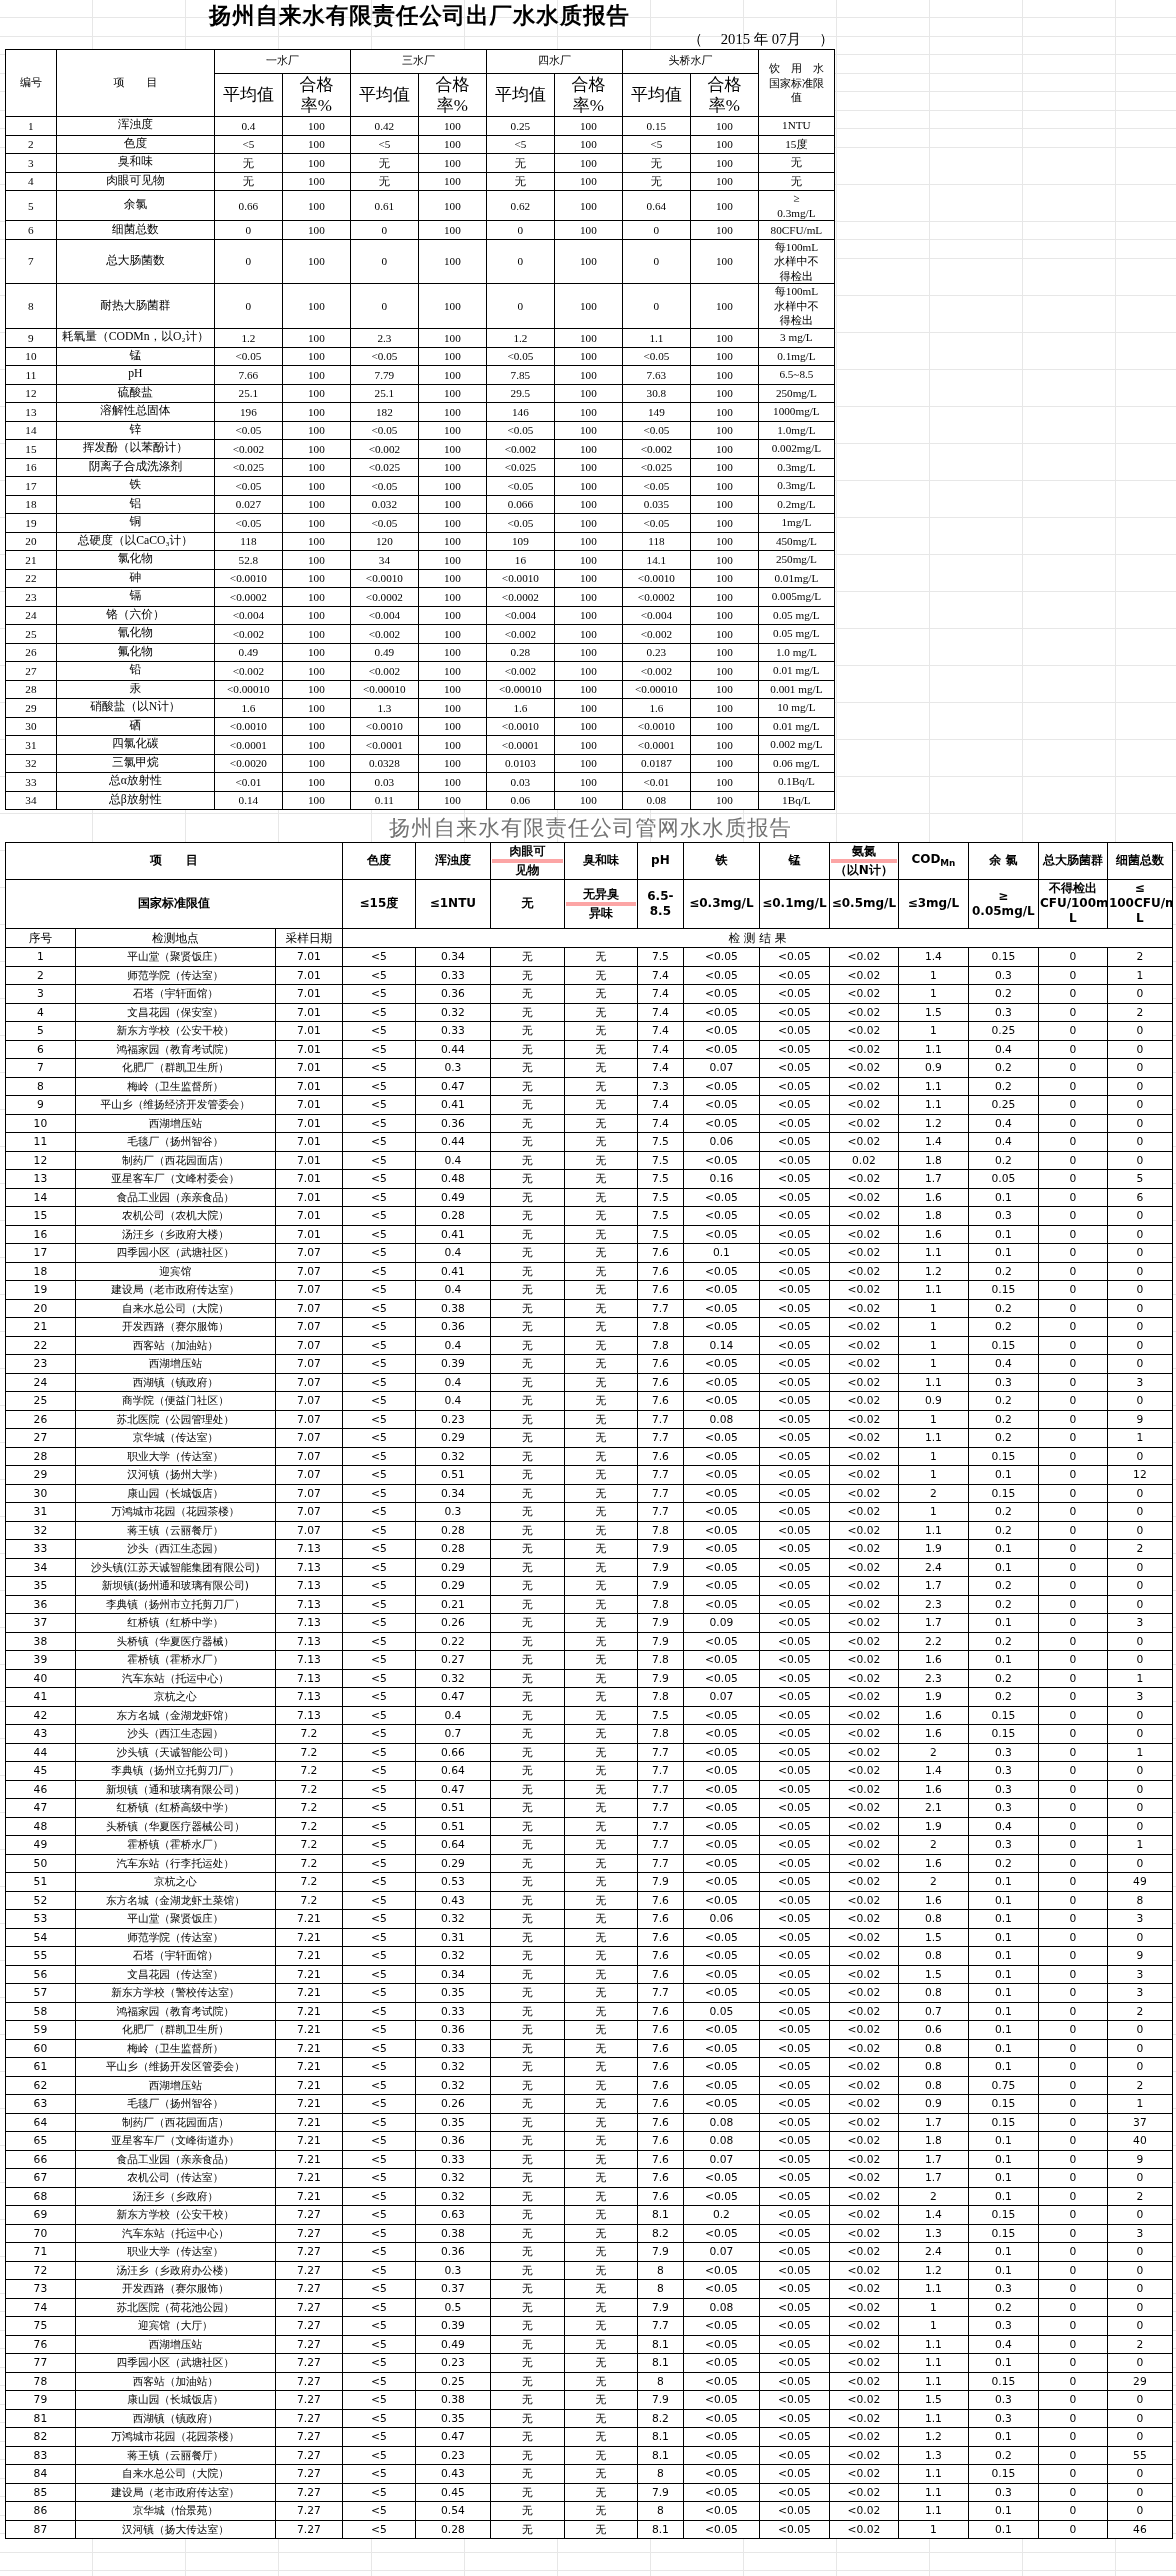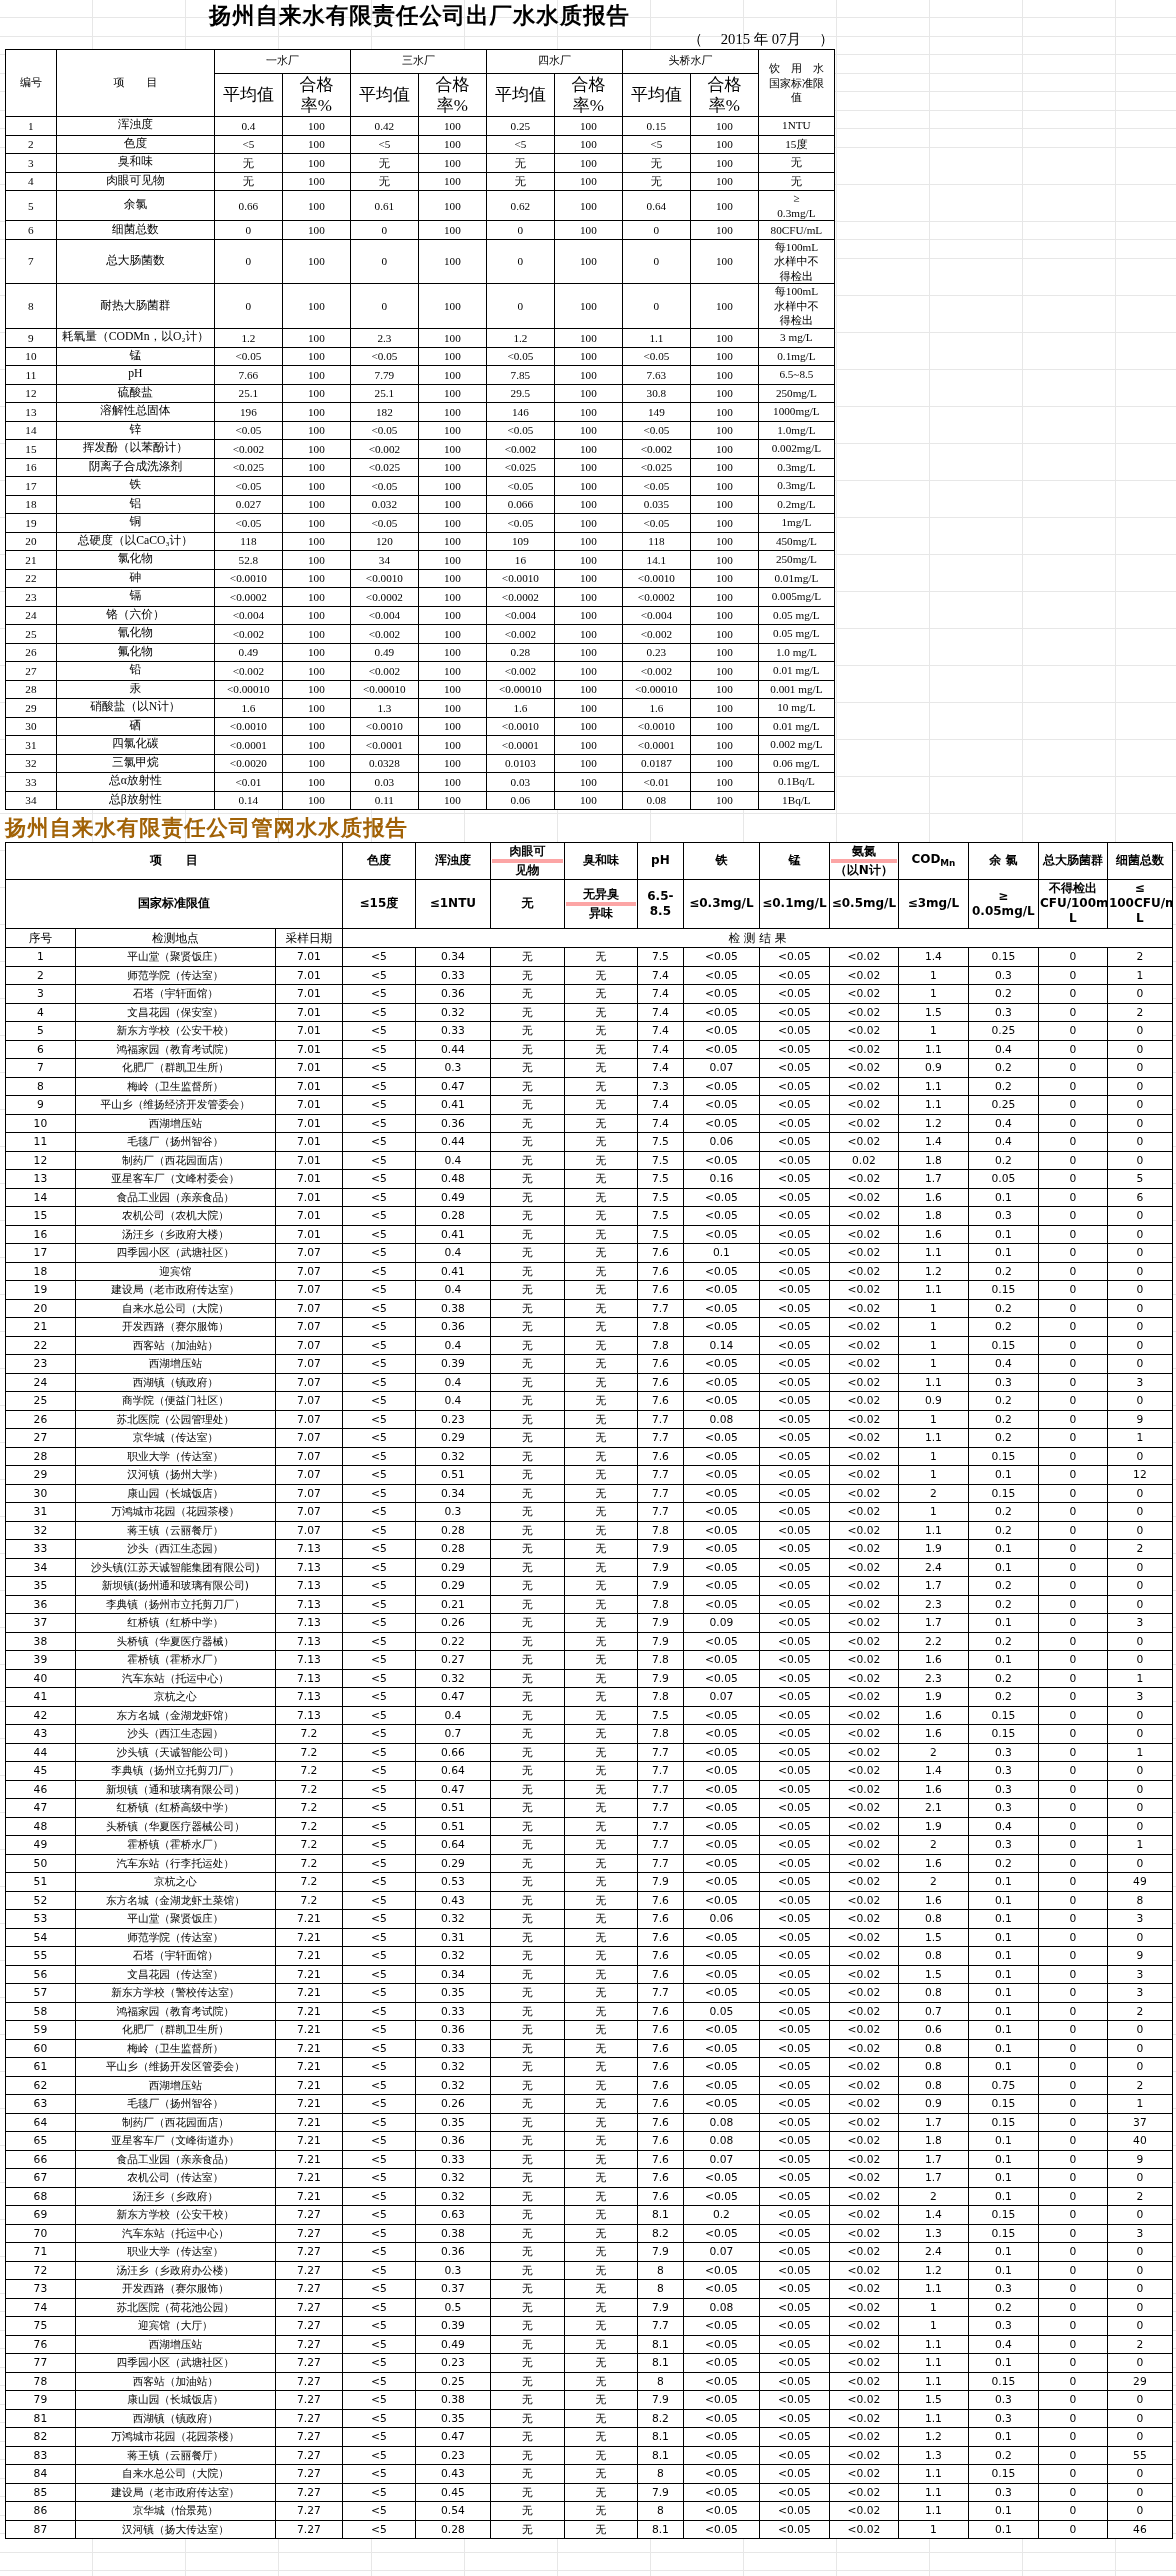--- a/index.html
+++ b/index.html
@@ -26,22 +26,22 @@
     border:1px solid #000;text-align:center;vertical-align:middle;
     font-size:11.2px;font-weight:normal;padding:0 1.9px;line-height:1.25;
     overflow:hidden;
   }
   #t1 thead tr.ra th{height:23px;font-size:11px;}
   #t1 thead tr.rb th{height:29px;font-size:17px;}
   #t1 td{height:17.5px;}
   #t1 td.item{font-size:11.7px;}
   #t1 td.std,#t1 th.stdh{white-space:pre-line;font-size:11.2px;line-height:1.3;}
   .title2{
-    width:1171px;margin-left:4.9px;height:29px;padding-top:2.9px;text-align:left;
-    font-size:21.4px;font-weight:bold;color:#a16207;letter-spacing:1px;
+    width:1171px;margin-left:4.9px;height:29px;padding-top:2.9px;text-align:center;
+    font-size:21.4px;font-weight:normal;color:#737373;letter-spacing:1px;
   }
   #t2{width:1167px;margin-left:4.9px;font-family:"DejaVu Sans","Liberation Sans",sans-serif;}
   #t2 th,#t2 td{
     border:1px solid #000;text-align:center;vertical-align:middle;
     padding:0 1px;overflow:hidden;
   }
   #t2 thead th{font-size:12px;font-weight:bold;line-height:1.25;}
   #t2 thead tr.items th{height:36px;}
   #t2 thead tr.stds th{height:48px;white-space:pre-line;font-size:12px;}
   #t2 thead tr.subh th{height:18.5px;font-size:11.7px;font-weight:normal;}

